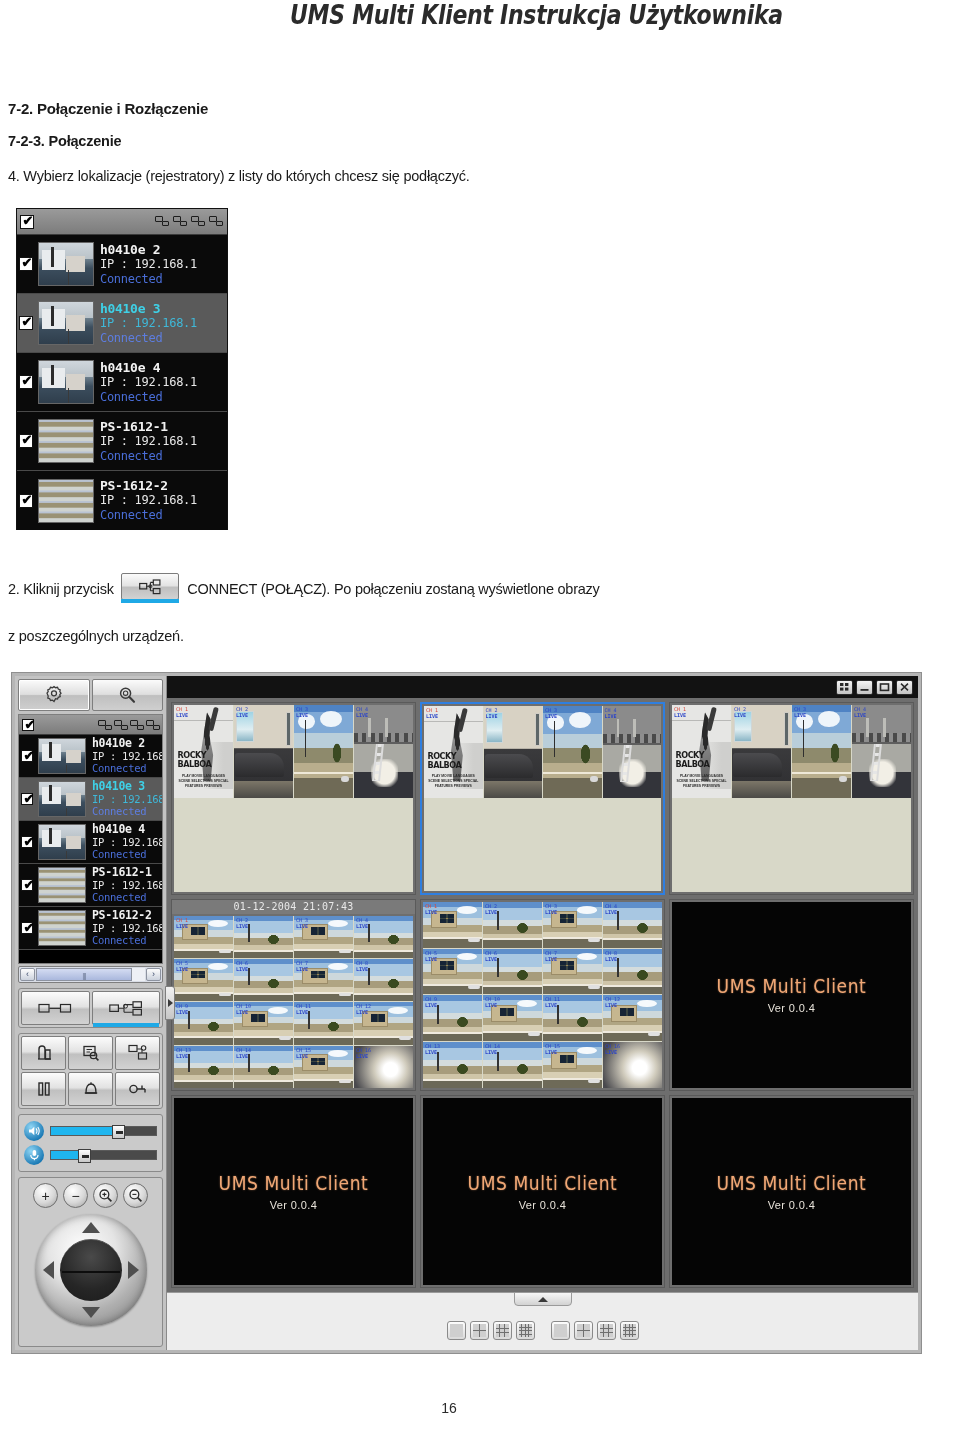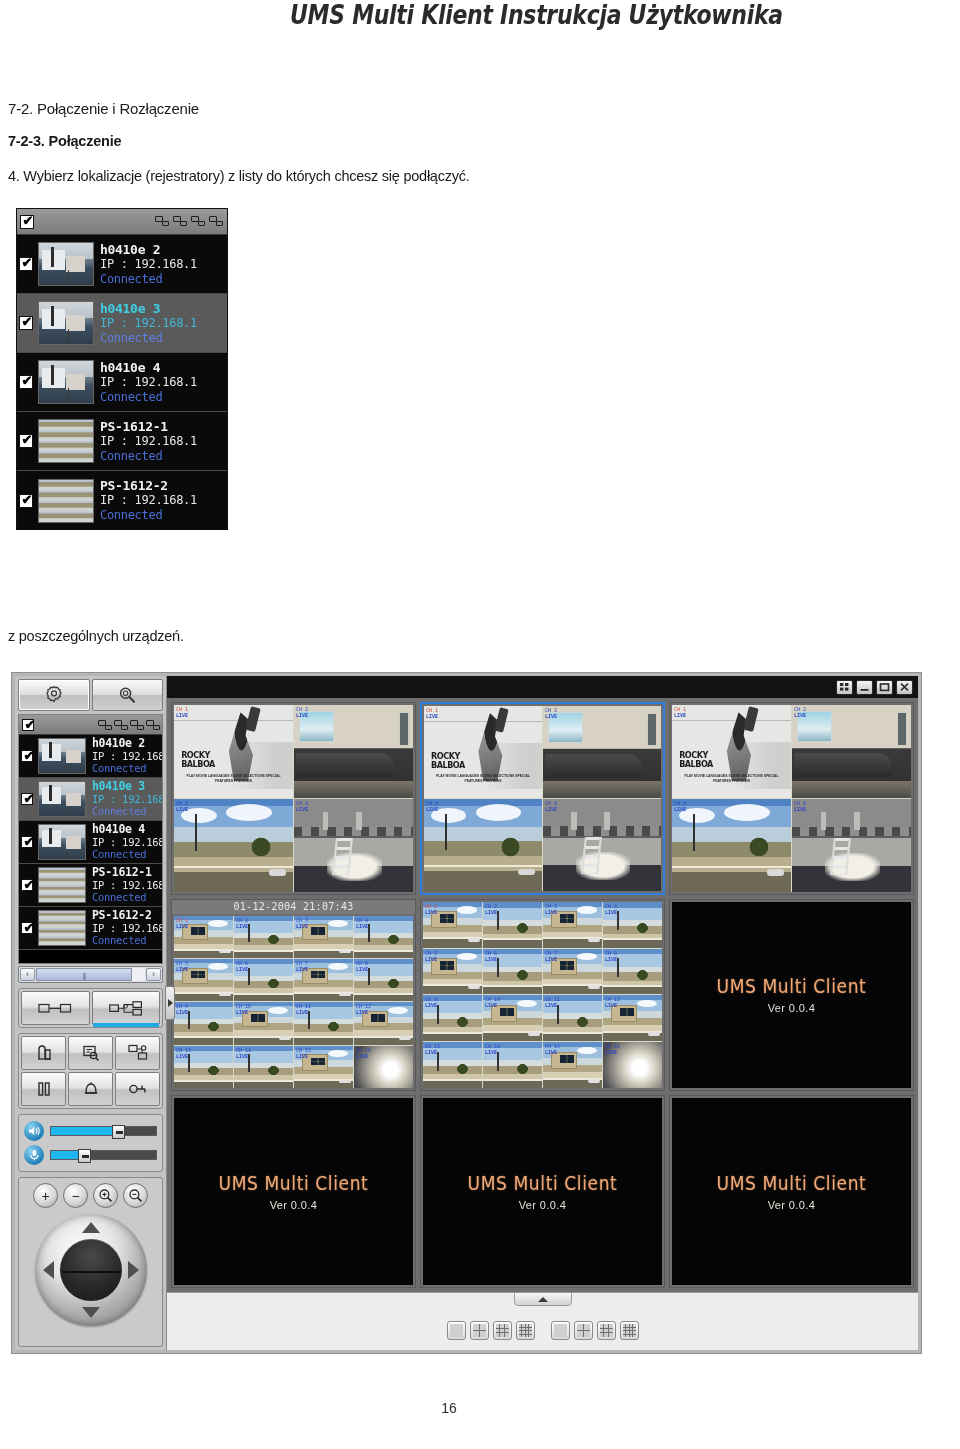--- a/index.html
+++ b/index.html
@@ -19,21 +19,21 @@
   }
   .doc-header .title {
     font-size: 26px; font-weight: bold; font-style: italic;
     letter-spacing: -0.3px; color: #2b2b2b;
     font-family: "DejaVu Sans Condensed", "Liberation Sans", sans-serif;
     transform: scaleX(0.94); transform-origin: center;
     padding-left: 120px;
   }
 
   
-  .h2 { position:absolute; left: 8px; font-size: 15px; font-weight: normal; letter-spacing: -0.2px; }
+  .h2 { position:absolute; left: 8px; font-size: 15px; font-weight: bold; letter-spacing: -0.2px; }
   .h3 { position:absolute; left: 8px; font-size: 14.5px; font-weight: bold; letter-spacing: -0.2px; }
   .step { position:absolute; font-size: 14.5px; letter-spacing: -0.25px; }
   #h2-main { top: 100px; }
   #h3-sub  { top: 133px; }
   #step1   { top: 168px; left: 8px; }
 
   
   #step2wrap {
     position:absolute; left: 8px; top: 573px; width: 944px;
     font-size: 14.5px; letter-spacing: -0.25px;
@@ -288,21 +288,21 @@
   .vp.selected { border:2px solid #2f7fe0; }
   .vp-body { flex:1; min-height:0; position:relative; overflow:hidden; background:#000; margin:2px; }
   .vp-ts {
     height:14px; flex:0 0 auto; background:#7a7a7a; color:#e9e9e9;
     font-size:10px; text-align:center; line-height:14px; letter-spacing:0.3px;
     font-family:"DejaVu Sans Mono","Liberation Mono",monospace;
   }
 
   
   .cam-grid { position:absolute; inset:0; display:grid; gap:1px; background:#d8d8c8; }
-  .g2 { grid-template-columns:1fr 1fr; grid-template-rows:1fr 1fr; }
+  .g2 { grid-template-columns:1fr 1fr 1fr 1fr; grid-template-rows:1fr 1fr; }
   .g4 { grid-template-columns:repeat(4,1fr); grid-template-rows:repeat(4,1fr); }
   .cell { position:relative; overflow:hidden; }
   .cell .chl {
     position:absolute; left:2px; top:1px; font-size:5px; line-height:6px;
     font-family:"DejaVu Sans Mono","Liberation Mono",monospace; z-index:3;
   }
   .cell .chl .a { color:#d8453a; display:block; }
   .cell .chl .b { color:#2b44c8; display:block; font-weight:bold; }
   .cell .chl.blue .a { color:#2b44c8; }
 
@@ -572,20 +572,36 @@
         <div class="thumb sc-mosaic"></div>
         <div class="dev-meta">
           <div class="dev-name">PS-1612-2</div>
           <div class="dev-ip">IP : 192.168.1</div>
           <div class="dev-st">Connected</div>
         </div>
       </div>
     </div>
   </div>
 
+  <div id="step2wrap">
+    <span class="seg">2. Kliknij przycisk</span>
+    <span class="inline-btn">
+      <span class="ic">
+        <svg class="svgico" width="22" height="16" viewBox="0 0 22 16" aria-hidden="true">
+          <rect x="0.7" y="4.5" width="7" height="5.4" fill="none" stroke="#2a2a2a" stroke-width="1.2"></rect>
+          <rect x="14.3" y="1" width="6.6" height="5" fill="none" stroke="#2a2a2a" stroke-width="1.2"></rect>
+          <rect x="14.3" y="9.6" width="6.6" height="5" fill="none" stroke="#2a2a2a" stroke-width="1.2"></rect>
+          <path d="M7.8 7.2 H11.4 M11.4 3.4 V11.8 M11.4 3.4 H14.2 M11.4 11.8 H14.2" stroke="#2a2a2a" stroke-width="1.1" fill="none"></path>
+          <circle cx="11.4" cy="7.2" r="1.5" fill="none" stroke="#2a2a2a" stroke-width="1"></circle>
+        </svg>
+      </span>
+      <span class="u"></span>
+    </span>
+    <span class="seg">CONNECT (POŁĄCZ). Po połączeniu zostaną wyświetlone obrazy</span>
+  </div>
   <div id="step2tail">z poszczególnych urządzeń.</div>
 
   <div id="fig2">
     <div id="app">
 
       <div id="leftcol">
 
         <div class="tabs">
           <div class="tab active">
             <span>

